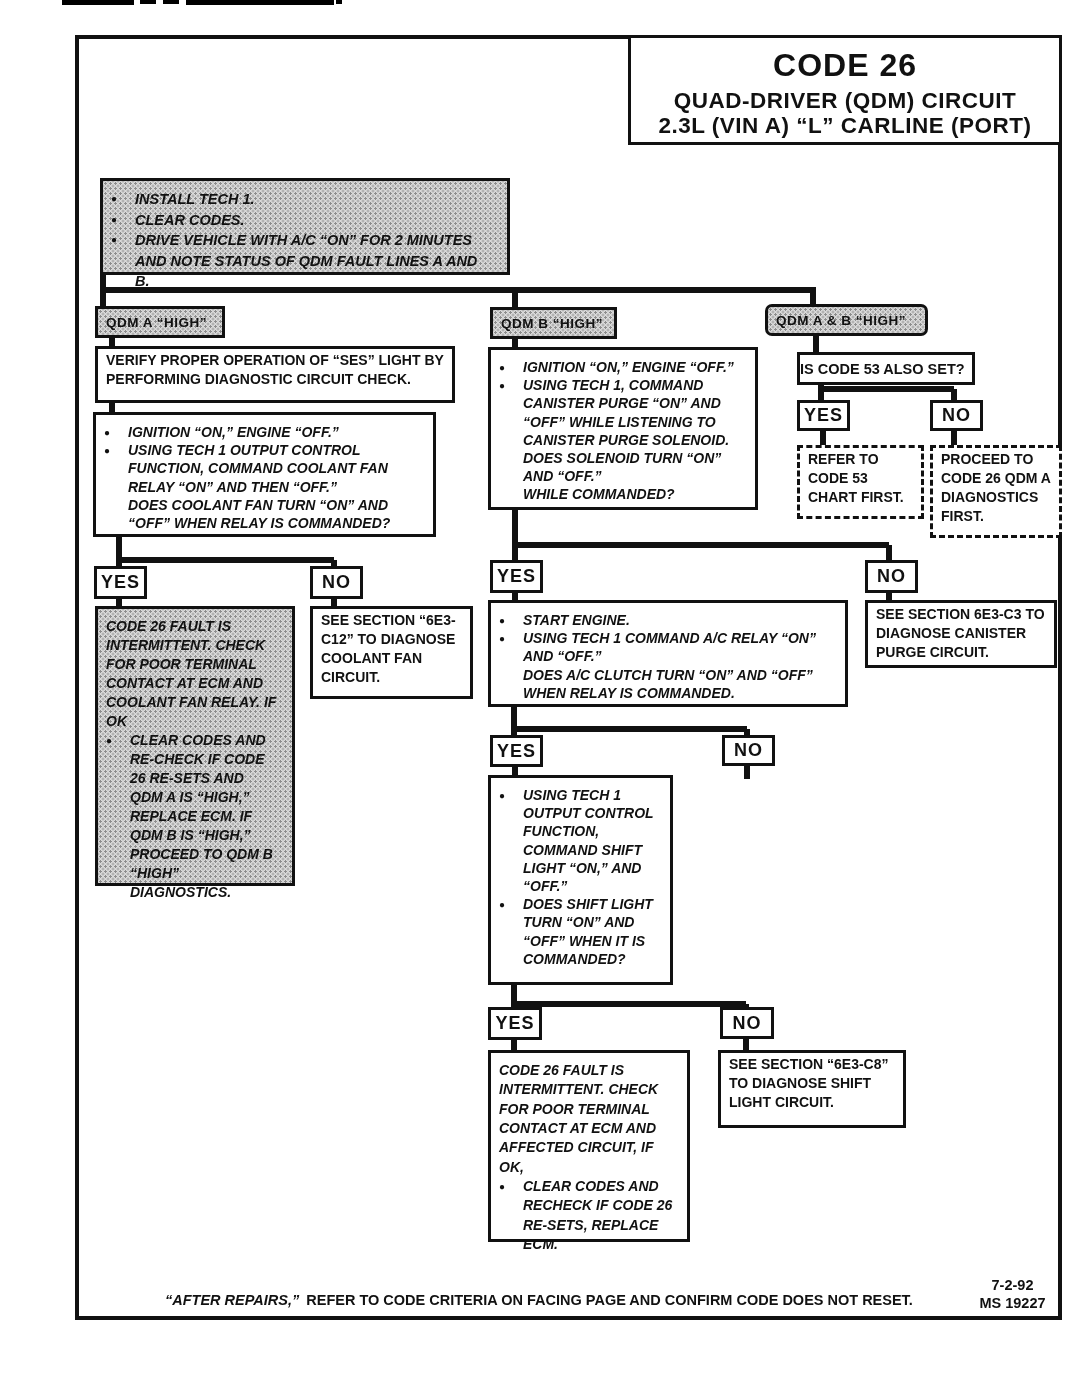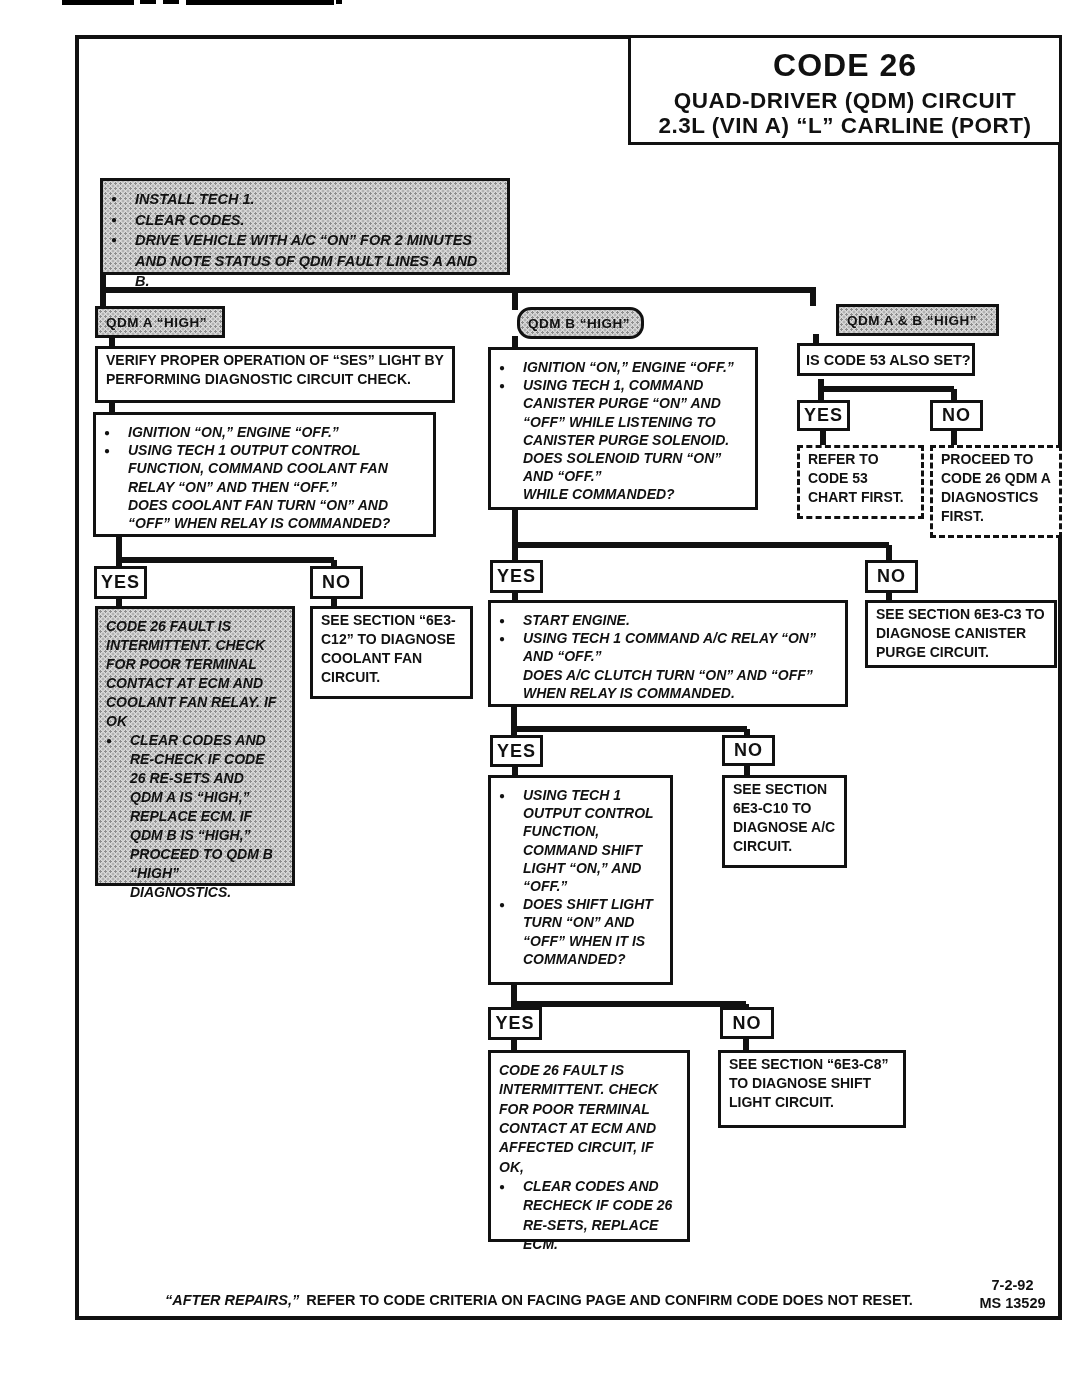--- a/index.html
+++ b/index.html
@@ -117,22 +117,22 @@
         <span class="dot">●</span>
         <span class="tx">DRIVE VEHICLE WITH A/C “ON” FOR 2 MINUTES</span>
       </div>
       <div class="row">
         <span class="dot"></span>
         <span class="tx">AND NOTE STATUS OF QDM FAULT LINES A AND B.</span>
       </div>
     </div>
 
   <div class="box shaded hdr" style="left:95px;top:306px;width:130px;height:32px;">QDM A “HIGH”</div>
-  <div class="box shaded hdr" style="left:517px;top:307px;width:127px;height:32px;border-radius:14px;">QDM B “HIGH”</div>
-  <div class="box shaded hdr" style="left:836px;top:304px;width:163px;height:32px;">QDM A &amp; B “HIGH”</div>
+  <div class="box shaded hdr" style="left:490px;top:307px;width:127px;height:32px;">QDM B “HIGH”</div>
+  <div class="box shaded hdr" style="left:765px;top:304px;width:163px;height:32px;border-radius:7px;">QDM A &amp; B “HIGH”</div>
 
   <div class="box refbox" style="left:95px;top:346px;width:360px;height:57px;">VERIFY PROPER OPERATION OF “SES” LIGHT BY PERFORMING DIAGNOSTIC CIRCUIT CHECK.</div>
 
   <div class="box body14 list" style="left:93px;top:412px;width:343px;height:125px;padding-right:24px;">
       <div class="row">
         <span class="dot">●</span>
         <span class="tx">IGNITION “ON,” ENGINE “OFF.”</span>
       </div>
       <div class="row">
         <span class="dot">●</span>
@@ -205,46 +205,45 @@
       <div class="row">
         <span class="dot">●</span>
         <span class="tx">USING TECH 1 OUTPUT CONTROL FUNCTION, COMMAND SHIFT LIGHT “ON,” AND “OFF.”</span>
       </div>
       <div class="row">
         <span class="dot">●</span>
         <span class="tx">DOES SHIFT LIGHT TURN “ON” AND “OFF” WHEN IT IS COMMANDED?</span>
       </div>
     </div>
 
-  <div class="box refbox" style="left:722px;top:775px;width:125px;height:93px;">SEE SECTION 6E3-C10 TO DIAGNOSE A/C CIRCUIT.</div>
 
   <div class="box yn" style="left:488px;top:1007px;width:54px;height:33px;">YES</div>
   <div class="box yn" style="left:720px;top:1007px;width:54px;height:32px;">NO</div>
 
   <div class="box body14 list" style="left:488px;top:1050px;width:202px;height:192px;line-height:1.38;">
       <div class="row">
         <span class="tx">CODE 26 FAULT IS INTERMITTENT. CHECK FOR POOR TERMINAL CONTACT AT ECM AND AFFECTED CIRCUIT, IF OK,</span>
       </div>
       <div class="row">
         <span class="dot">●</span>
         <span class="tx">CLEAR CODES AND RECHECK IF CODE 26 RE-SETS, REPLACE ECM.</span>
       </div>
     </div>
 
   <div class="box refbox" style="left:718px;top:1050px;width:188px;height:78px;">SEE SECTION “6E3-C8” TO DIAGNOSE SHIFT LIGHT CIRCUIT.</div>
 
-  <div class="box" style="left:797px;top:343px;width:178px;height:33px;display:flex;align-items:center;padding-left:6px;font-size:14.5px;">IS CODE 53 ALSO SET?</div>
+  <div class="box" style="left:797px;top:352px;width:178px;height:33px;display:flex;align-items:center;font-size:14.5px;">IS CODE 53 ALSO SET?</div>
 
   <div class="box yn" style="left:797px;top:400px;width:53px;height:31px;">YES</div>
   <div class="box yn" style="left:930px;top:400px;width:53px;height:31px;">NO</div>
 
   <div class="box dashedbox refbox" style="left:797px;top:445px;width:127px;height:74px;">REFER TO CODE 53 CHART FIRST.</div>
   <div class="box dashedbox refbox" style="left:930px;top:445px;width:132px;height:93px;">PROCEED TO CODE 26 QDM A DIAGNOSTICS FIRST.</div>
 
   <div id="footer-note">
     <span class="lead">“AFTER REPAIRS,”</span><span>REFER TO CODE CRITERIA ON FACING PAGE AND CONFIRM CODE DOES NOT RESET.</span>
   </div>
   <div id="footer-ms">
     <div>7-2-92</div>
-    <div>MS 13529</div>
+    <div>MS 19227</div>
   </div>
 
 </div>
 
 </body></html>

